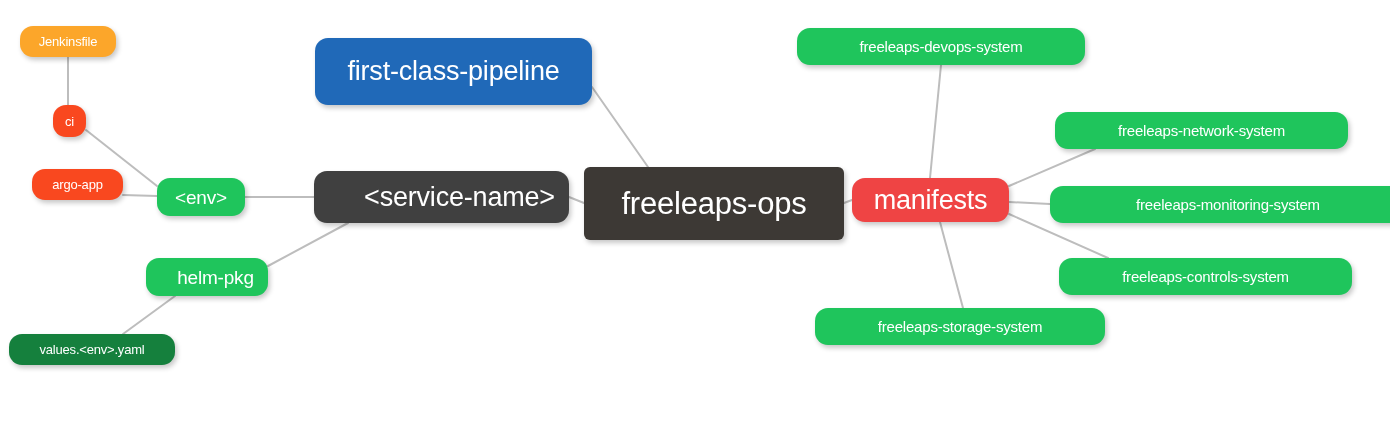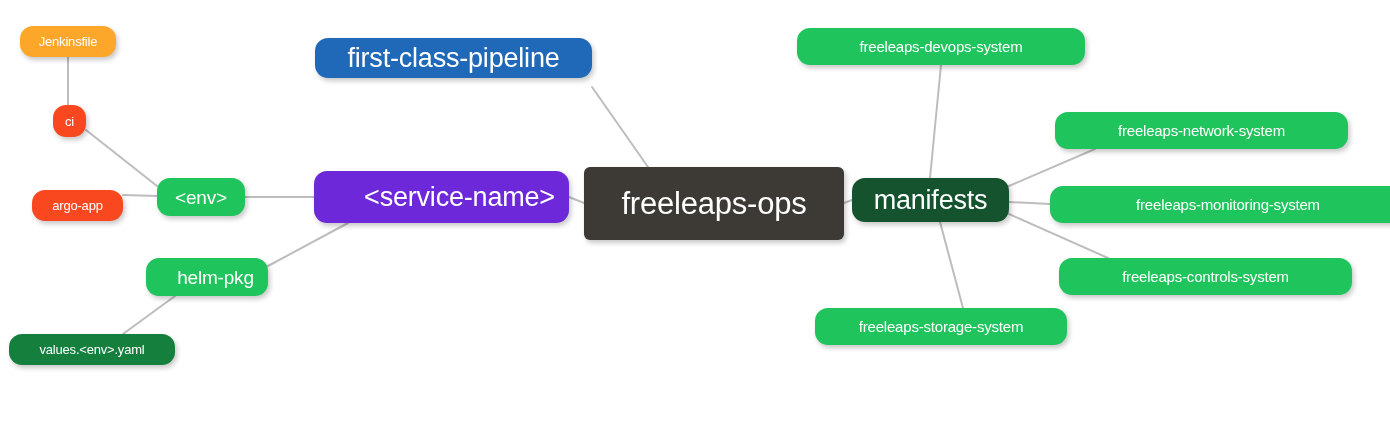--- a/index.html
+++ b/index.html
@@ -76,56 +76,56 @@
       <path class="edge" d="M 930 178 L 941 65" stroke="#bdbdbd"></path>
       <path class="edge" d="M 1009 186 L 1095 149" stroke="#bdbdbd"></path>
       <path class="edge" d="M 1009 202 L 1050 204" stroke="#bdbdbd"></path>
       <path class="edge" d="M 1009 214 L 1108 258" stroke="#bdbdbd"></path>
       <path class="edge" d="M 940 222 L 963 308" stroke="#bdbdbd"></path>
     </svg>
   <div id="node-layer">
       <div class="node t-root" style="left: 584px; top: 167px; width: 260px; height: 73px; background: rgb(61, 57, 53);">
         <span class="node-label">freeleaps-ops</span>
       </div>
-      <div class="node t-l1" style="left: 314px; top: 171px; width: 255px; height: 52px; background: #6d28d9; padding-left: 36px;">
+      <div class="node t-l1" style="left: 314px; top: 171px; width: 255px; height: 52px; background: #404040; padding-left: 36px;">
         <span class="node-label">&lt;service-name&gt;</span>
       </div>
-      <div class="node t-l1" style="left: 852px; top: 178px; width: 157px; height: 44px; background: #14532d;">
+      <div class="node t-l1" style="left: 852px; top: 178px; width: 157px; height: 44px; background: #ef4444;">
         <span class="node-label">manifests</span>
       </div>
-      <div class="node t-l1" style="left: 315px; top: 38px; width: 277px; height: 40px; background: rgb(32, 105, 184);">
+      <div class="node t-l1" style="left: 315px; top: 38px; width: 277px; height: 67px; background: rgb(32, 105, 184);">
         <span class="node-label">first-class-pipeline</span>
       </div>
       <div class="node t-l3" style="left: 157px; top: 178px; width: 88px; height: 38px; background: rgb(31, 197, 92);">
         <span class="node-label">&lt;env&gt;</span>
       </div>
       <div class="node t-l3" style="left: 146px; top: 258px; width: 122px; height: 38px; background: rgb(31, 197, 92); padding-left: 17px;">
         <span class="node-label">helm-pkg</span>
       </div>
       <div class="node t-l5" style="left: 53px; top: 105px; width: 33px; height: 32px; background: rgb(249, 72, 31);">
         <span class="node-label">ci</span>
       </div>
       <div class="node t-l5" style="left: 20px; top: 26px; width: 96px; height: 31px; background: rgb(252, 166, 42);">
         <span class="node-label">Jenkinsfile</span>
       </div>
-      <div class="node t-l5" style="left: 32px; top: 190px; width: 91px; height: 31px; background: rgb(249, 72, 31);">
+      <div class="node t-l5" style="left: 32px; top: 169px; width: 91px; height: 31px; background: rgb(249, 72, 31);">
         <span class="node-label">argo-app</span>
       </div>
       <div class="node t-l5" style="left: 9px; top: 334px; width: 166px; height: 31px; background: #15803d;">
         <span class="node-label">values.&lt;env&gt;.yaml</span>
       </div>
       <div class="node t-l4" style="left: 797px; top: 28px; width: 288px; height: 37px; background: rgb(31, 197, 92);">
         <span class="node-label">freeleaps-devops-system</span>
       </div>
       <div class="node t-l4" style="left: 1055px; top: 112px; width: 293px; height: 37px; background: rgb(31, 197, 92);">
         <span class="node-label">freeleaps-network-system</span>
       </div>
       <div class="node t-l4" style="left: 1050px; top: 186px; width: 356px; height: 37px; background: rgb(31, 197, 92);">
         <span class="node-label">freeleaps-monitoring-system</span>
       </div>
       <div class="node t-l4" style="left: 1059px; top: 258px; width: 293px; height: 37px; background: rgb(31, 197, 92);">
         <span class="node-label">freeleaps-controls-system</span>
       </div>
-      <div class="node t-l4" style="left: 815px; top: 308px; width: 252px; height: 37px; background: rgb(31, 197, 92);">
+      <div class="node t-l4" style="left: 815px; top: 308px; width: 290px; height: 37px; background: rgb(31, 197, 92);">
         <span class="node-label">freeleaps-storage-system</span>
       </div>
     </div>
 </div>
 
 </body></html>

